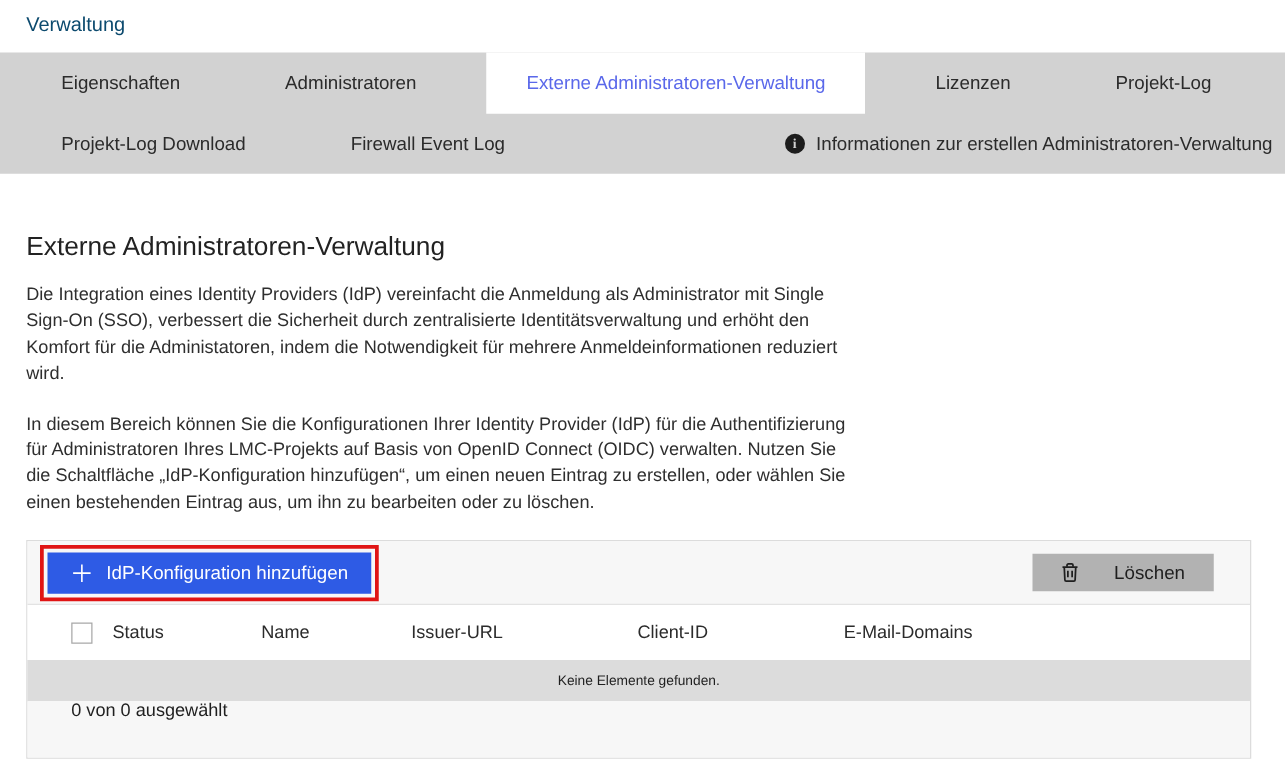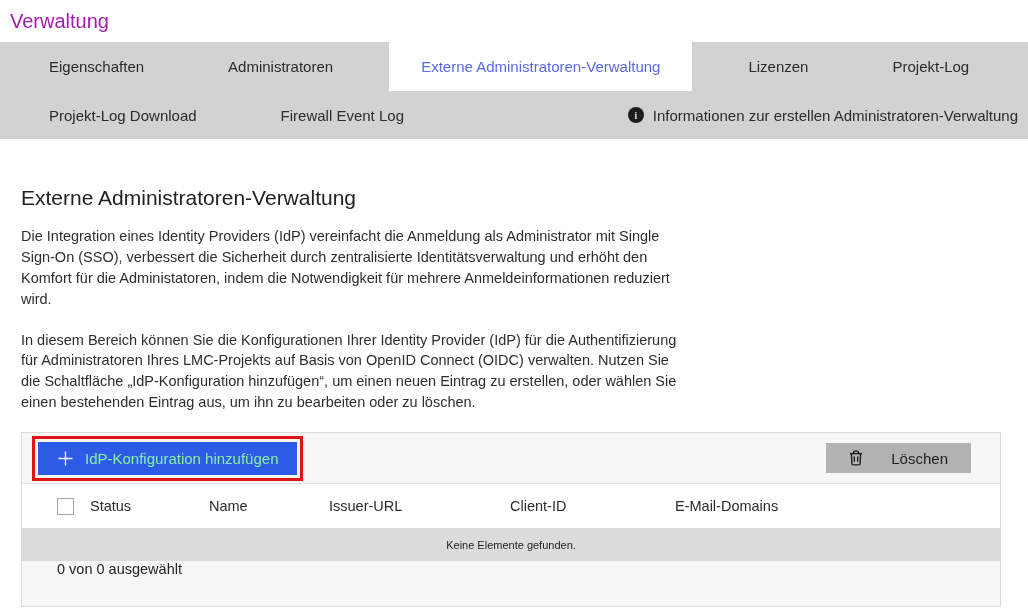--- a/index.html
+++ b/index.html
@@ -9,23 +9,23 @@
     background: #ffffff;
     color: #2b2b2b;
     overflow: hidden;
   }
 
   
   .page-header {
     height: 42px;
     display: flex;
     align-items: center;
-    padding-left: 10px;
-    font-size: 20px;
-    color: #a21caf;
+    padding-left: 21px;
+    font-size: 16px;
+    color: #0c4a6e;
     background: #fff;
   }
 
   
   .tabbar { background: #d2d2d2; }
   .tab-row { display: flex; align-items: stretch; }
   .tab-row-1 { height: 49px; }
   .tab-row-2 { height: 48px; }
   .tab {
     display: flex;
@@ -102,21 +102,21 @@
   }
   .annotation-box {
     margin-left: 10px;
     border: 3px solid #e01414;
     padding: 3px;
     display: inline-flex;
     background: transparent;
   }
   .btn-add {
     background: #2e5be5;
-    color: #86efac;
+    color: #ffffff;
     border: none;
     height: 33px;
     padding: 0 19px;
     font-size: 15px;
     font-family: inherit;
     display: flex;
     align-items: center;
     gap: 11px;
     cursor: pointer;
     white-space: nowrap;

